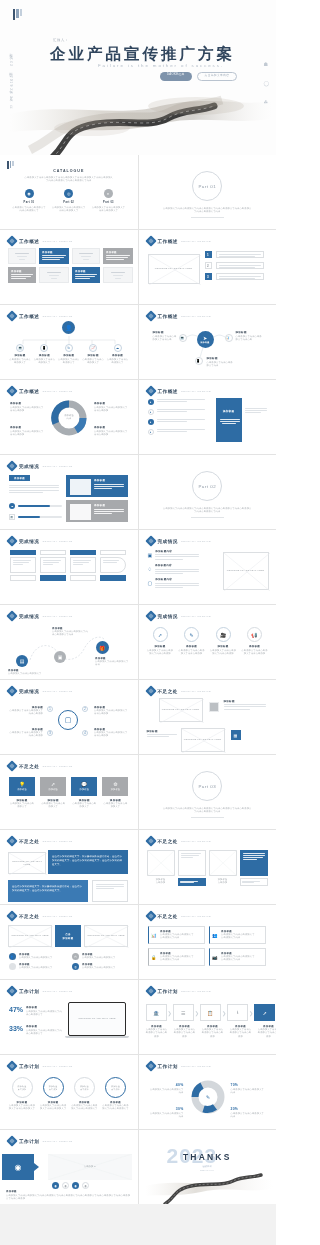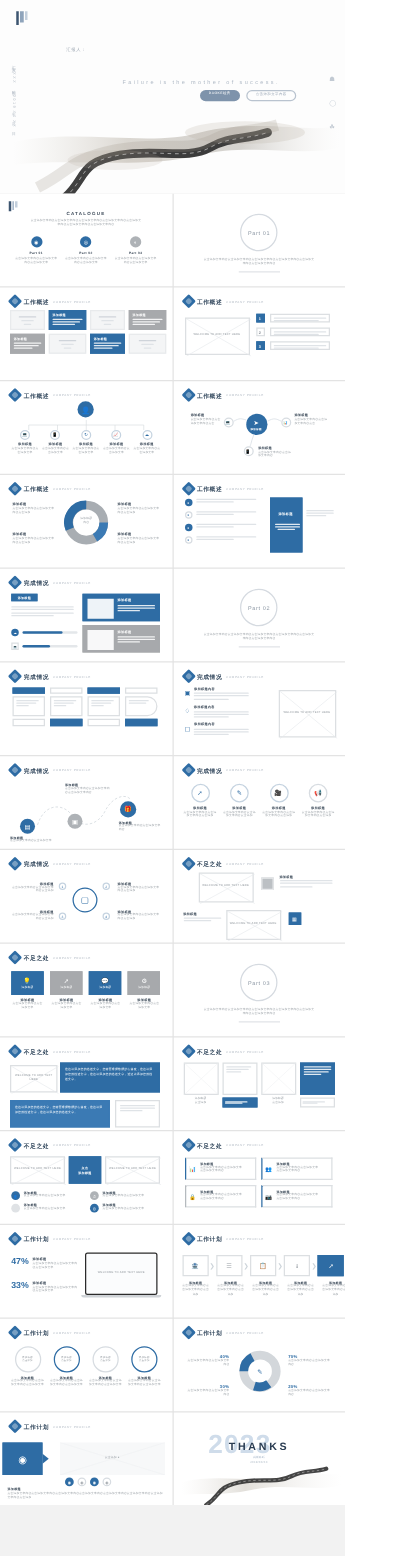--- a/index.html
+++ b/index.html
@@ -146,20 +146,21 @@
 
     <div class="cover-logo">
       <i></i>
         <i></i>
         <i></i>
     </div>
 
     <div class="cover-vtext">汇报人：XXX  时间：2019年XX月XX日</div>
 
     <div class="cover-eyebrow">汇报人：</div>
+    <div class="cover-title">企业产品宣传推广方案</div>
     <div class="cover-sub">Failure is the mother of success.</div>
 
     <div class="cover-btns">
       <span class="cv-btn">DAOKE经典</span>
       <span class="cv-btn ghost">点击添加文字内容</span>
     </div>
 
     <div class="cover-side-icons">
       <span>☗</span>
       <span>◯</span>

